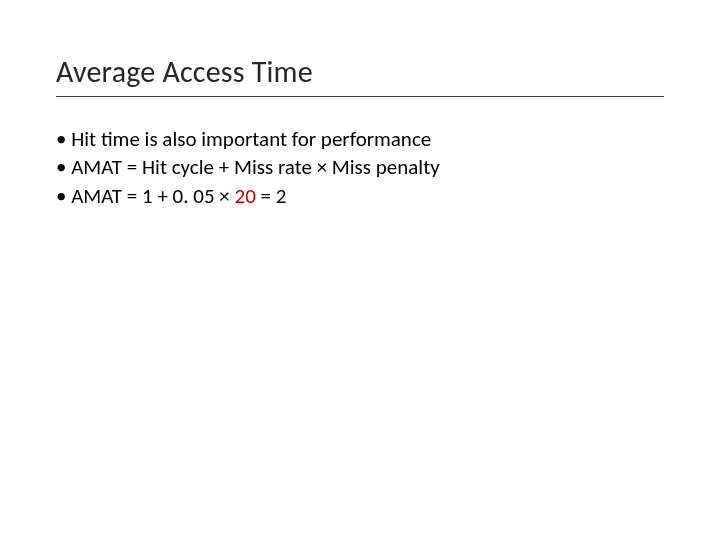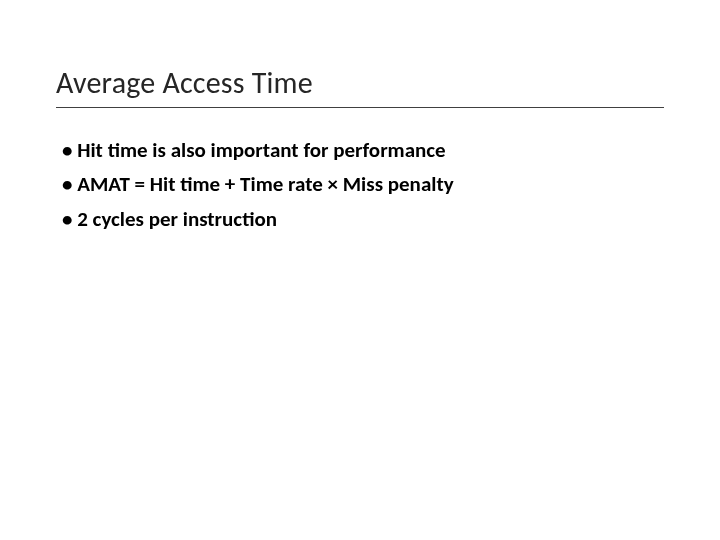--- a/index.html
+++ b/index.html
@@ -14,64 +14,64 @@
   .slide {
     box-sizing: border-box;
     width: 720px;
     height: 540px;
     padding: 48px 56px 0 56px;
   }
   .title {
     font-size: 30px;
     font-weight: 400;
     color: #262626;
-    margin: 16px 0 6px 0;
+    margin: 5px 0 6px 0;
     letter-spacing: 0.2px;
   }
   .rule {
     border: none;
     border-top: 1px solid #404040;
     margin: 0 0 28px 0;
   }
   .body {
     font-size: 21px;
     line-height: 1.35;
     color: #000;
   }
   .lvl1 { margin-left: 0;   }
   .lvl2 { margin-left: 28px; }
   .lvl3 { margin-left: 56px; }
   .bullet { display: inline; }
-  .row { margin: 6px; padding: 0; font-weight: bold; }
+  .row { margin: 0; padding: 0; }
   .num { color: #c00000; }
 </style>
 </head>
 <body>
 
 <div class="slide">
   <h1 class="title">Average Access Time</h1>
   <hr class="rule">
 
   <div class="body">
 
     <p class="row lvl1">
       <span class="bullet">•</span>
       <span>Hit time is also important for performance</span>
     </p>
 
 
     <p class="row lvl2">
       <span class="bullet">•</span>
-      <span>AMAT = Hit time + Time rate × Miss penalty</span>
+      <span>AMAT = Hit cycle + Miss rate × Miss penalty</span>
     </p>
 
 
 
 
 
+    <p class="row lvl2">
+      <span class="bullet">•</span>
+      <span>AMAT = 1 + 0. 05 × </span><span class="num">20</span><span> = 2</span>
+    </p>
 
-    <p class="row lvl3">
-      <span class="bullet">•</span>
-      <span>2 cycles per instruction</span>
-    </p>
 
   </div>
 </div>
 
 </body></html>

